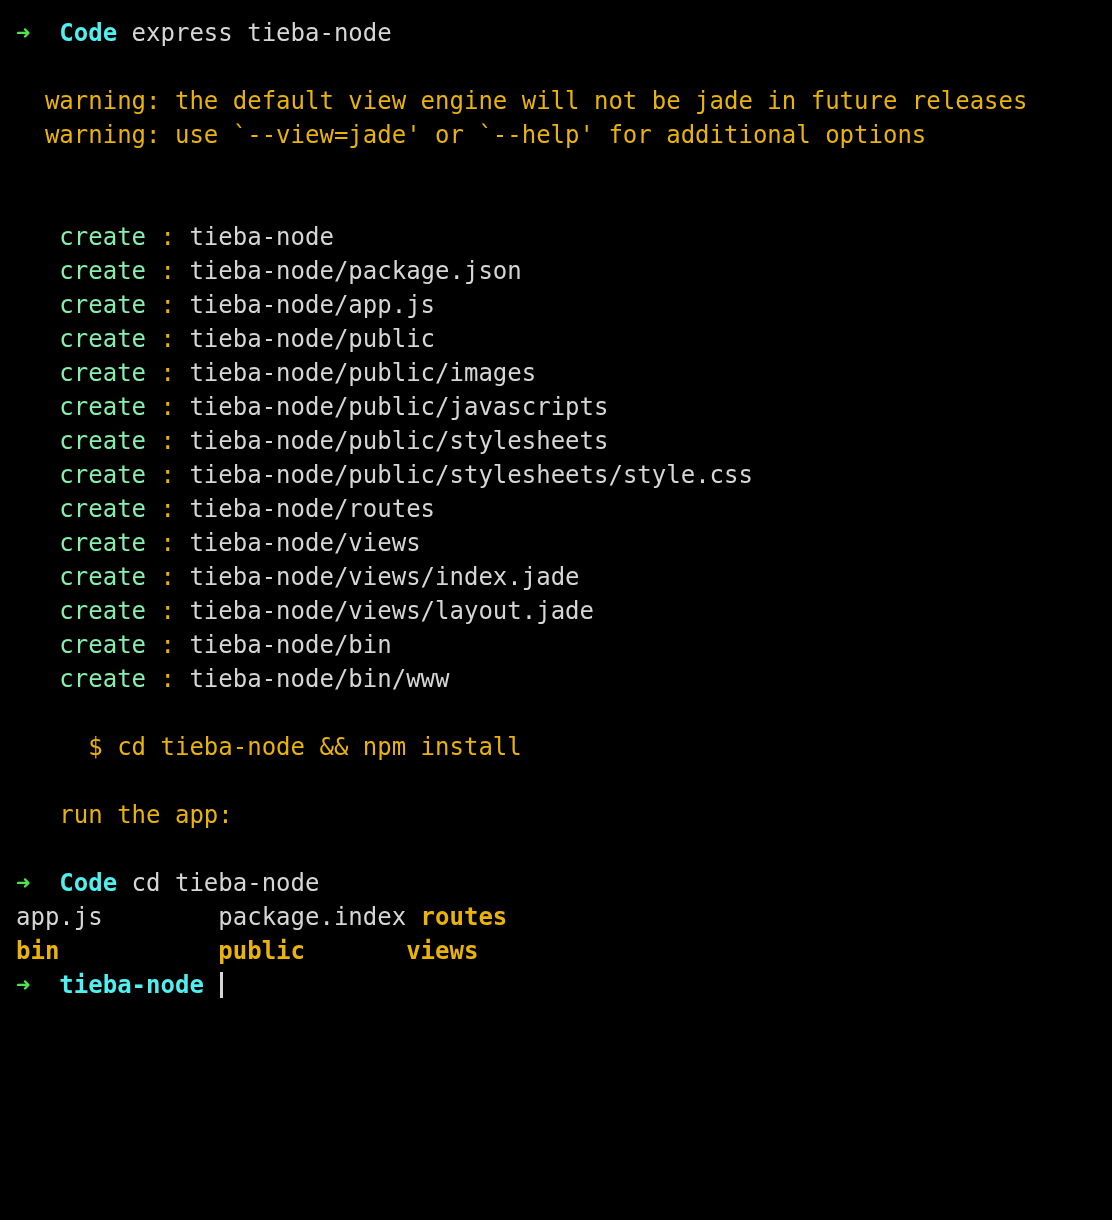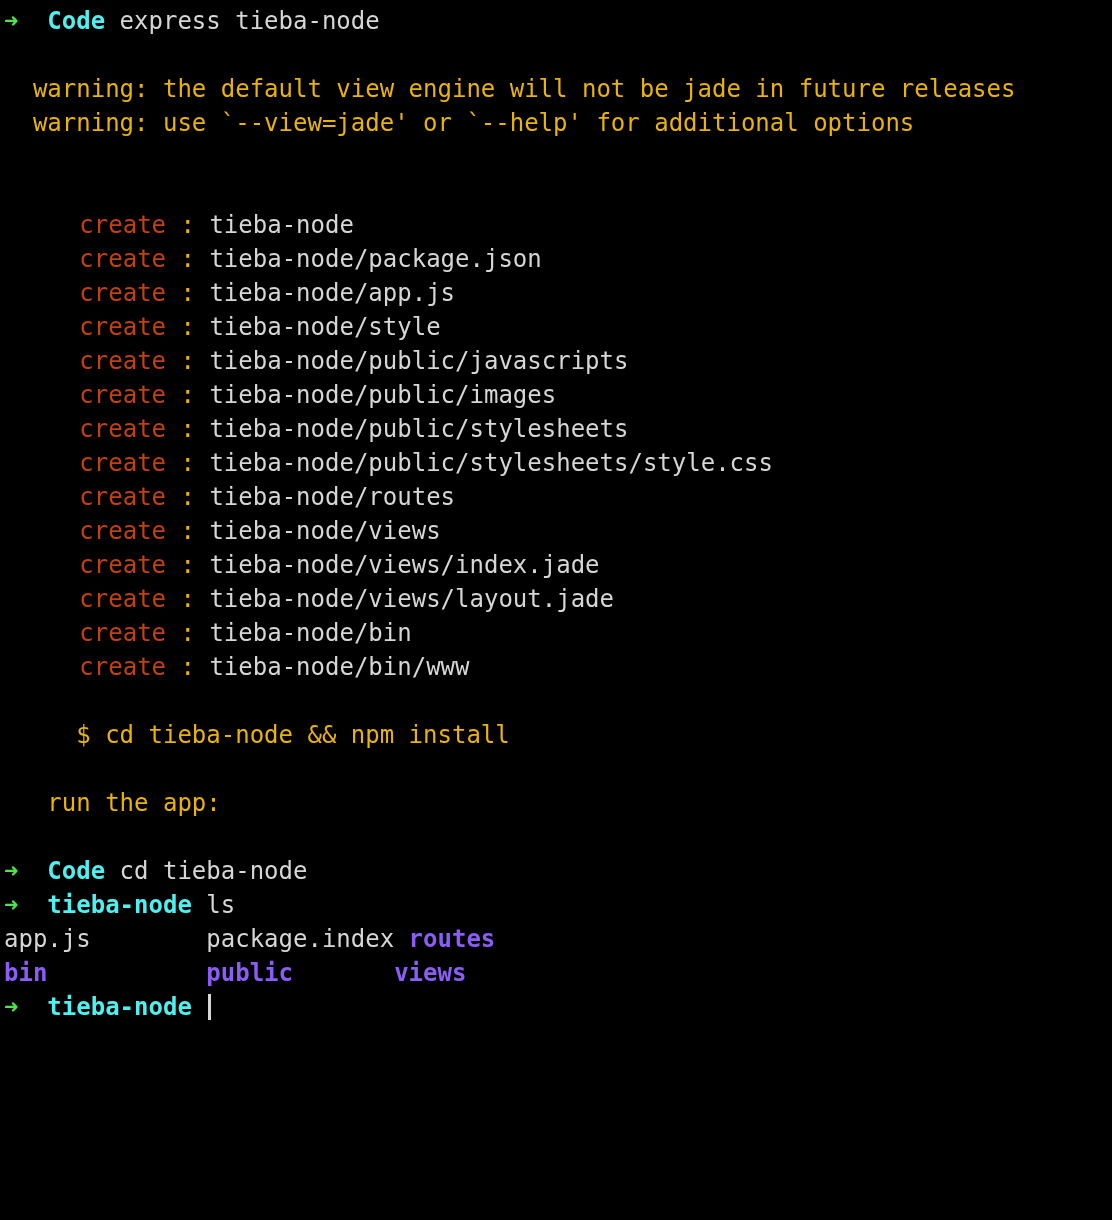--- a/index.html
+++ b/index.html
@@ -17,21 +17,21 @@
     width: 1112px;
     height: 1220px;
     background: #000000;
     color: #d6d6d6;
     font-family: "DejaVu Sans Mono", "Liberation Mono", monospace;
     font-size: 24px;
     line-height: 34px;
     overflow: hidden;
     position: relative;
     box-sizing: border-box;
-    padding: 4px;
+    padding: 16px;
   }
   .line {
     white-space: pre;
     height: 34px;
     line-height: 34px;
     font-size: 24px;
     letter-spacing: 0px;
     overflow: hidden;
   }
   .blank {
@@ -48,25 +48,24 @@
     font-weight: bold;
   }
   .cmd {
     color: #d6d6d6;
     font-weight: normal;
   }
   .plain {
     color: #eab308;
   }
   .create {
-    color: #c2410c;
-    margin-left: 32px;
+    color: #86efac;
   }
   .dircyan {
-    color: #8b5cf6;
+    color: #eab308;
     font-weight: bold;
   }
   .filewhite {
     color: #d6d6d6;
   }
   .cursor {
     display: inline-block;
     width: 3px;
     height: 26px;
     background: #d6d6d6;
@@ -86,23 +85,23 @@
   <div class="line plain">  warning: the default view engine will not be jade in future releases</div>
   <div class="line plain">  warning: use `--view=jade' or `--help' for additional options</div>
 
   <div class="blank"> </div>
   <div class="blank"> </div>
 
   <div id="create-block">
       <div class="line"><span class="plain">   </span><span class="create">create</span><span class="plain"> : </span><span class="filewhite">tieba-node</span></div>
       <div class="line"><span class="plain">   </span><span class="create">create</span><span class="plain"> : </span><span class="filewhite">tieba-node/package.json</span></div>
       <div class="line"><span class="plain">   </span><span class="create">create</span><span class="plain"> : </span><span class="filewhite">tieba-node/app.js</span></div>
-      <div class="line"><span class="plain">   </span><span class="create">create</span><span class="plain"> : </span><span class="filewhite">tieba-node/style</span></div>
+      <div class="line"><span class="plain">   </span><span class="create">create</span><span class="plain"> : </span><span class="filewhite">tieba-node/public</span></div>
+      <div class="line"><span class="plain">   </span><span class="create">create</span><span class="plain"> : </span><span class="filewhite">tieba-node/public/images</span></div>
       <div class="line"><span class="plain">   </span><span class="create">create</span><span class="plain"> : </span><span class="filewhite">tieba-node/public/javascripts</span></div>
-      <div class="line"><span class="plain">   </span><span class="create">create</span><span class="plain"> : </span><span class="filewhite">tieba-node/public/images</span></div>
       <div class="line"><span class="plain">   </span><span class="create">create</span><span class="plain"> : </span><span class="filewhite">tieba-node/public/stylesheets</span></div>
       <div class="line"><span class="plain">   </span><span class="create">create</span><span class="plain"> : </span><span class="filewhite">tieba-node/public/stylesheets/style.css</span></div>
       <div class="line"><span class="plain">   </span><span class="create">create</span><span class="plain"> : </span><span class="filewhite">tieba-node/routes</span></div>
       <div class="line"><span class="plain">   </span><span class="create">create</span><span class="plain"> : </span><span class="filewhite">tieba-node/views</span></div>
       <div class="line"><span class="plain">   </span><span class="create">create</span><span class="plain"> : </span><span class="filewhite">tieba-node/views/index.jade</span></div>
       <div class="line"><span class="plain">   </span><span class="create">create</span><span class="plain"> : </span><span class="filewhite">tieba-node/views/layout.jade</span></div>
       <div class="line"><span class="plain">   </span><span class="create">create</span><span class="plain"> : </span><span class="filewhite">tieba-node/bin</span></div>
       <div class="line"><span class="plain">   </span><span class="create">create</span><span class="plain"> : </span><span class="filewhite">tieba-node/bin/www</span></div>
     </div>
 
@@ -111,21 +110,20 @@
   <div class="line plain">     $ cd tieba-node &amp;&amp; npm install</div>
 
   <div class="blank"> </div>
 
   <div class="line plain">   run the app:</div>
 
   <div class="blank"> </div>
 
   <div class="line"><span class="arrow">➜</span><span class="plain">  </span><span class="ctx">Code</span><span class="plain"> </span><span class="cmd">cd tieba-node</span></div>
 
-  <div class="line"><span class="arrow">➜</span><span class="plain">  </span><span class="ctx">tieba-node</span><span class="plain"> </span><span class="cmd">ls</span></div>
 
   <div class="line"><span class="filewhite">app.js</span><span class="plain">        </span><span class="filewhite">package.index</span><span class="plain"> </span><span class="dircyan">routes</span></div>
 
   <div class="line"><span class="dircyan">bin</span><span class="plain">           </span><span class="dircyan">public</span><span class="plain">       </span><span class="dircyan">views</span></div>
 
   <div class="line"><span class="arrow">➜</span><span class="plain">  </span><span class="ctx">tieba-node</span><span class="plain"> </span><span class="cmd"></span><span class="cursor"></span></div>
 
 </div>
 
 </body></html>

